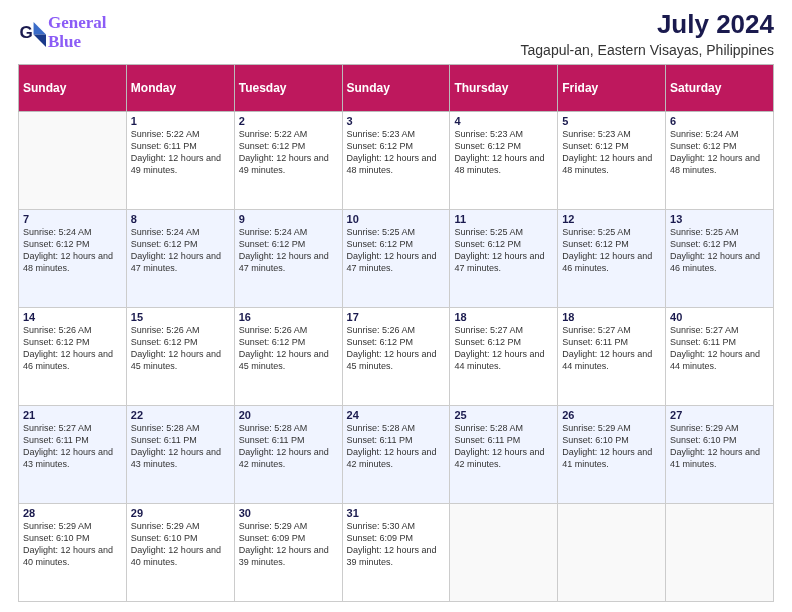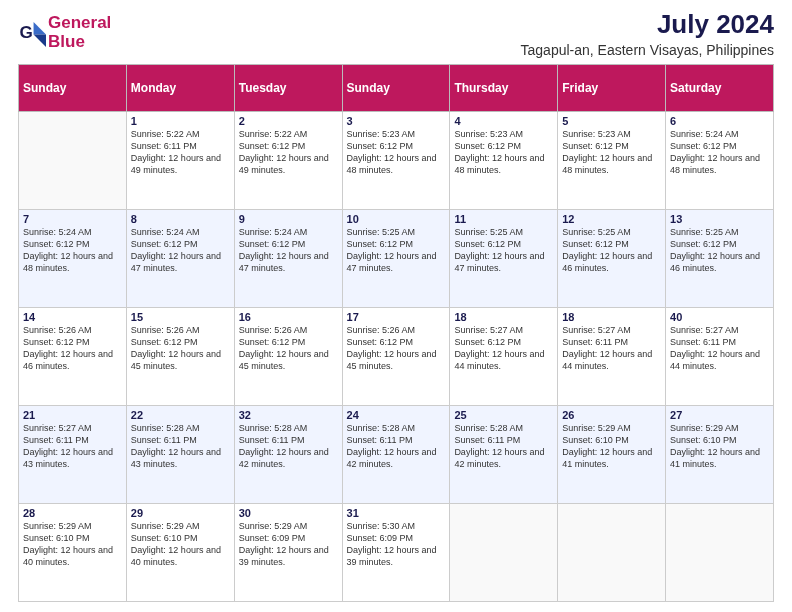--- a/index.html
+++ b/index.html
@@ -24,22 +24,23 @@
       margin-bottom: 6px;
     }
     .logo {
       display: flex;
       align-items: center;
       margin-top: 4px;
     }
     .logo-text {
       font-size: 17px;
       font-weight: bold;
-      color: #be185d;
+      color: #8b5cf6;
       line-height: 1.1;
+      font-family: Liberation Serif, serif;
     }
     .logo-icon {
       width: 28px;
       height: 28px;
       margin-right: 2px;
     }
     .title-block {
       text-align: right;
     }
     .main-title {
@@ -223,21 +224,21 @@
         <tr class="row-stripe">
           <td>
             <span class="day-num">21</span>
             <div class="day-info">Sunrise: 5:27 AM<br>Sunset: 6:11 PM<br>Daylight: 12 hours and 43 minutes.</div>
           </td>
           <td>
             <span class="day-num">22</span>
             <div class="day-info">Sunrise: 5:28 AM<br>Sunset: 6:11 PM<br>Daylight: 12 hours and 43 minutes.</div>
           </td>
           <td>
-            <span class="day-num">32</span>
+            <span class="day-num">20</span>
             <div class="day-info">Sunrise: 5:28 AM<br>Sunset: 6:11 PM<br>Daylight: 12 hours and 42 minutes.</div>
           </td>
           <td>
             <span class="day-num">24</span>
             <div class="day-info">Sunrise: 5:28 AM<br>Sunset: 6:11 PM<br>Daylight: 12 hours and 42 minutes.</div>
           </td>
           <td>
             <span class="day-num">25</span>
             <div class="day-info">Sunrise: 5:28 AM<br>Sunset: 6:11 PM<br>Daylight: 12 hours and 42 minutes.</div>
           </td>

